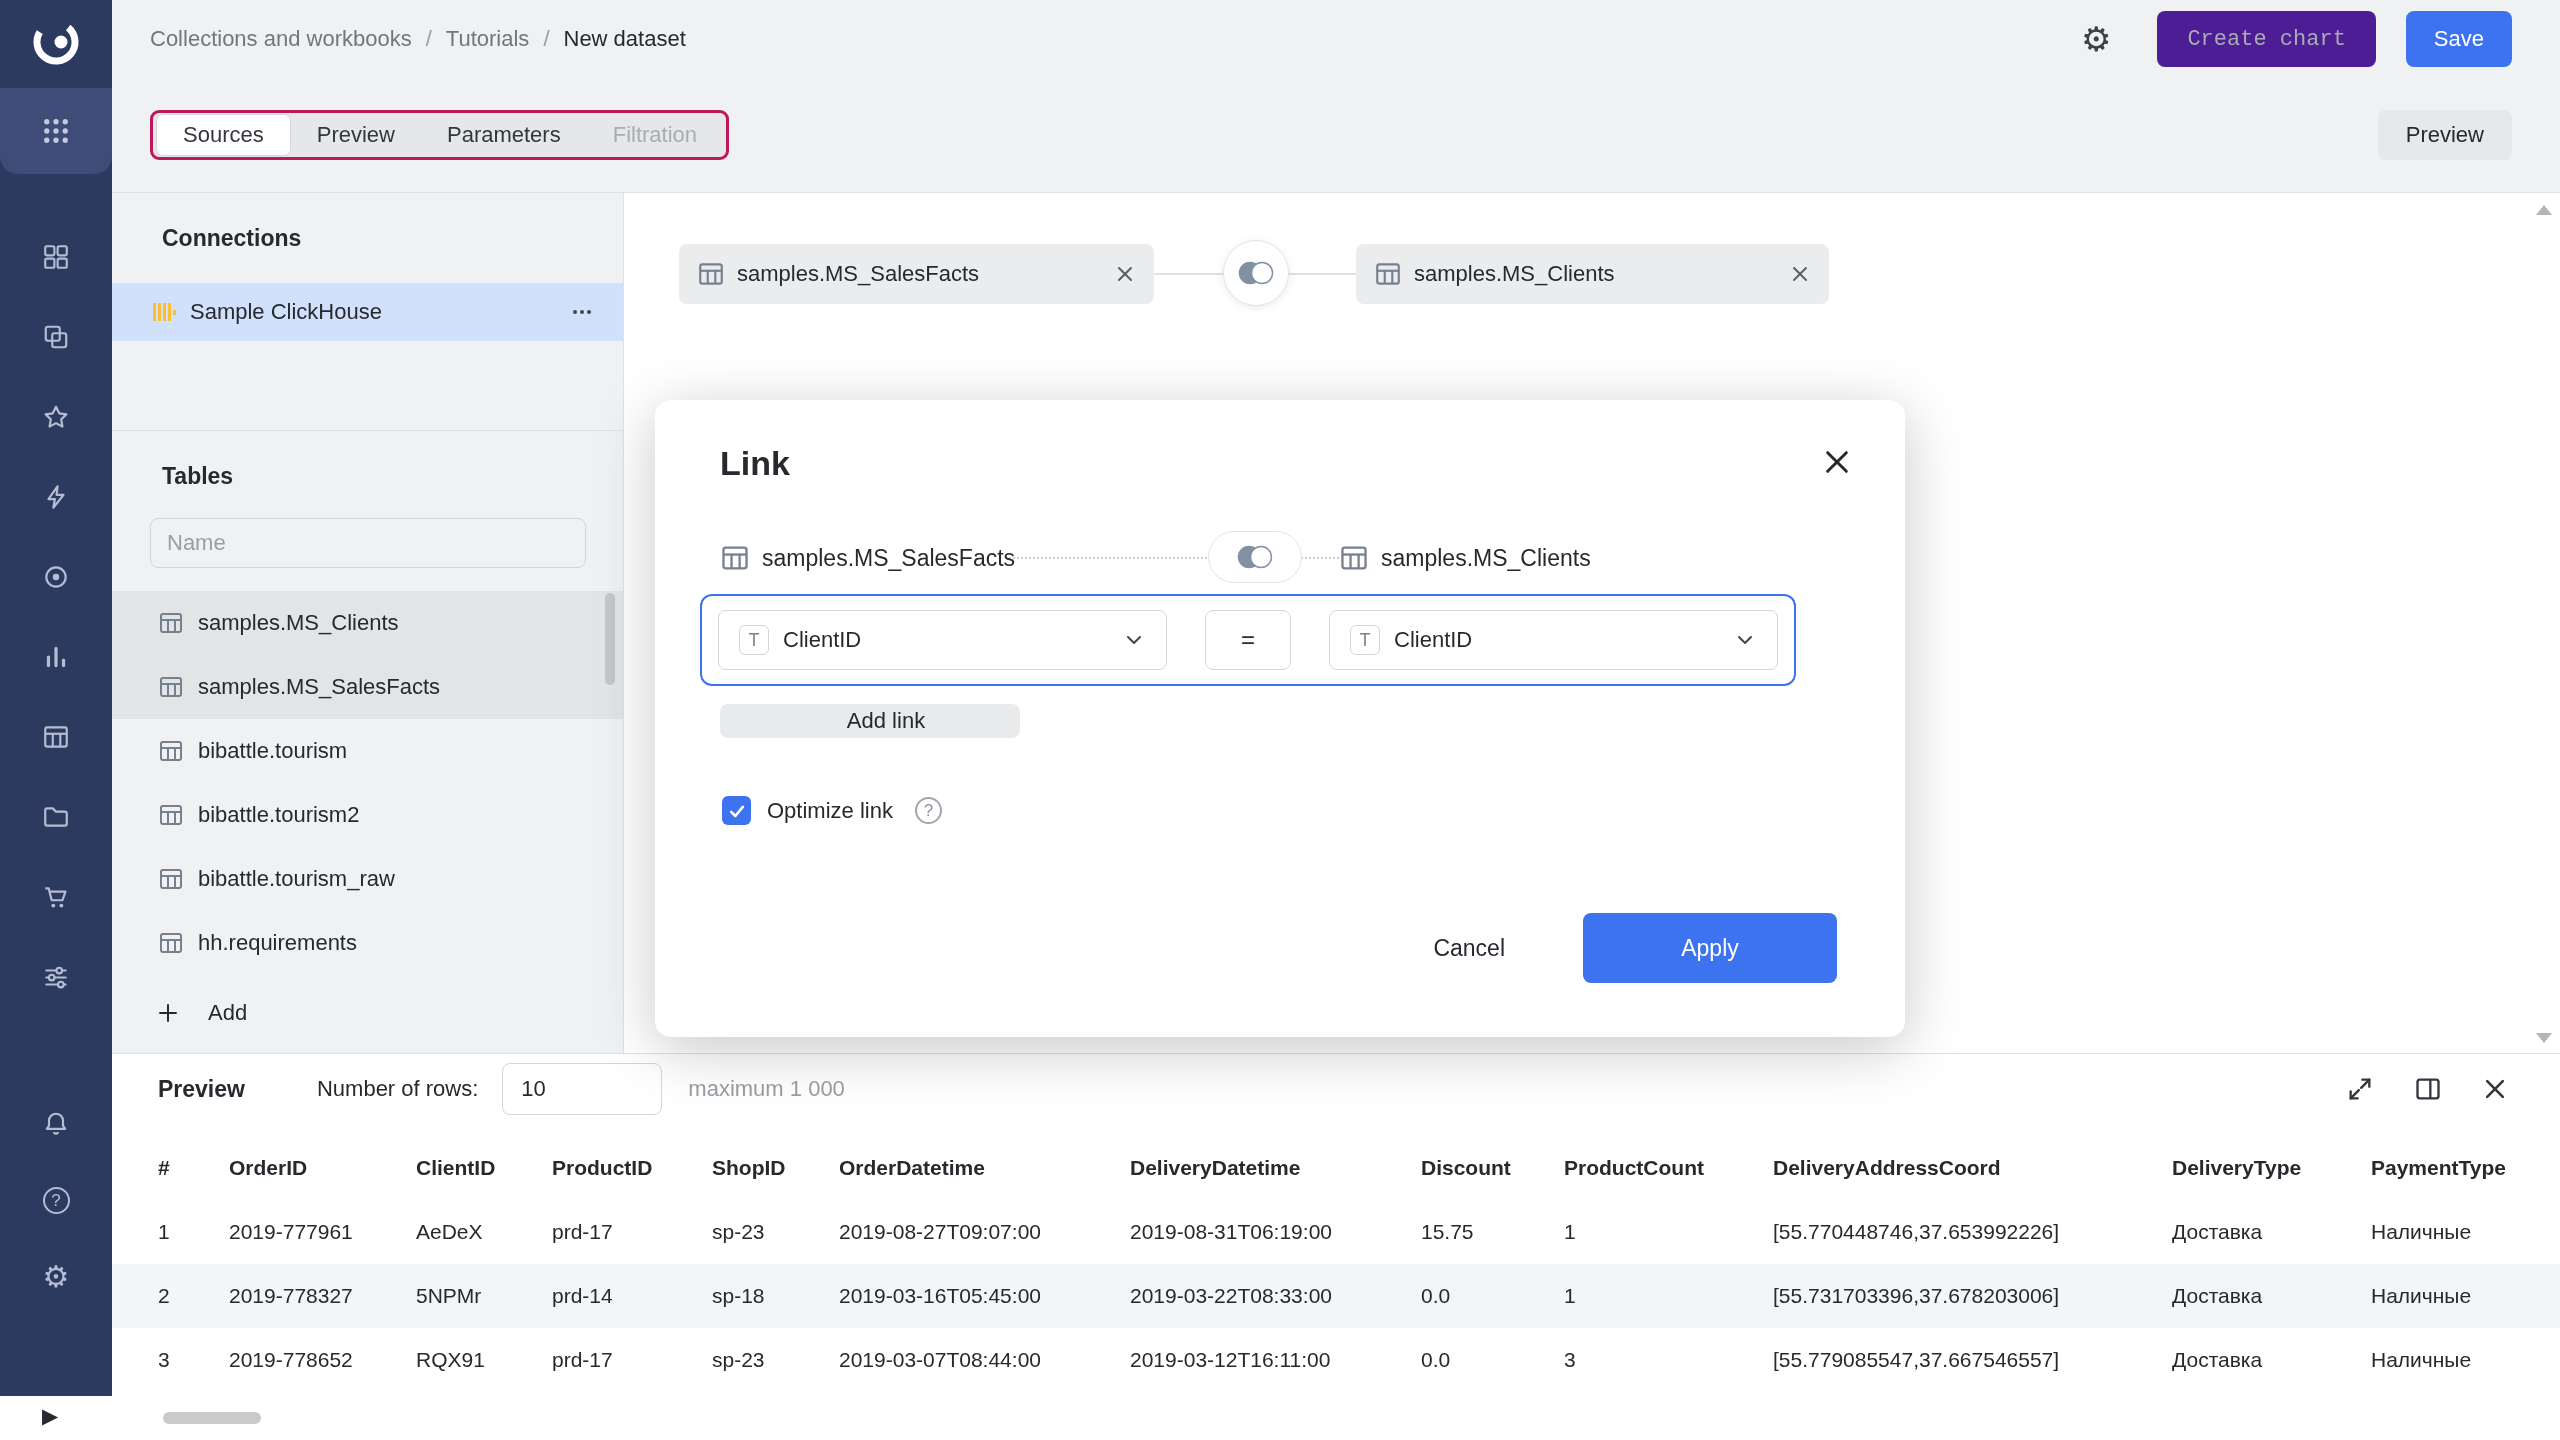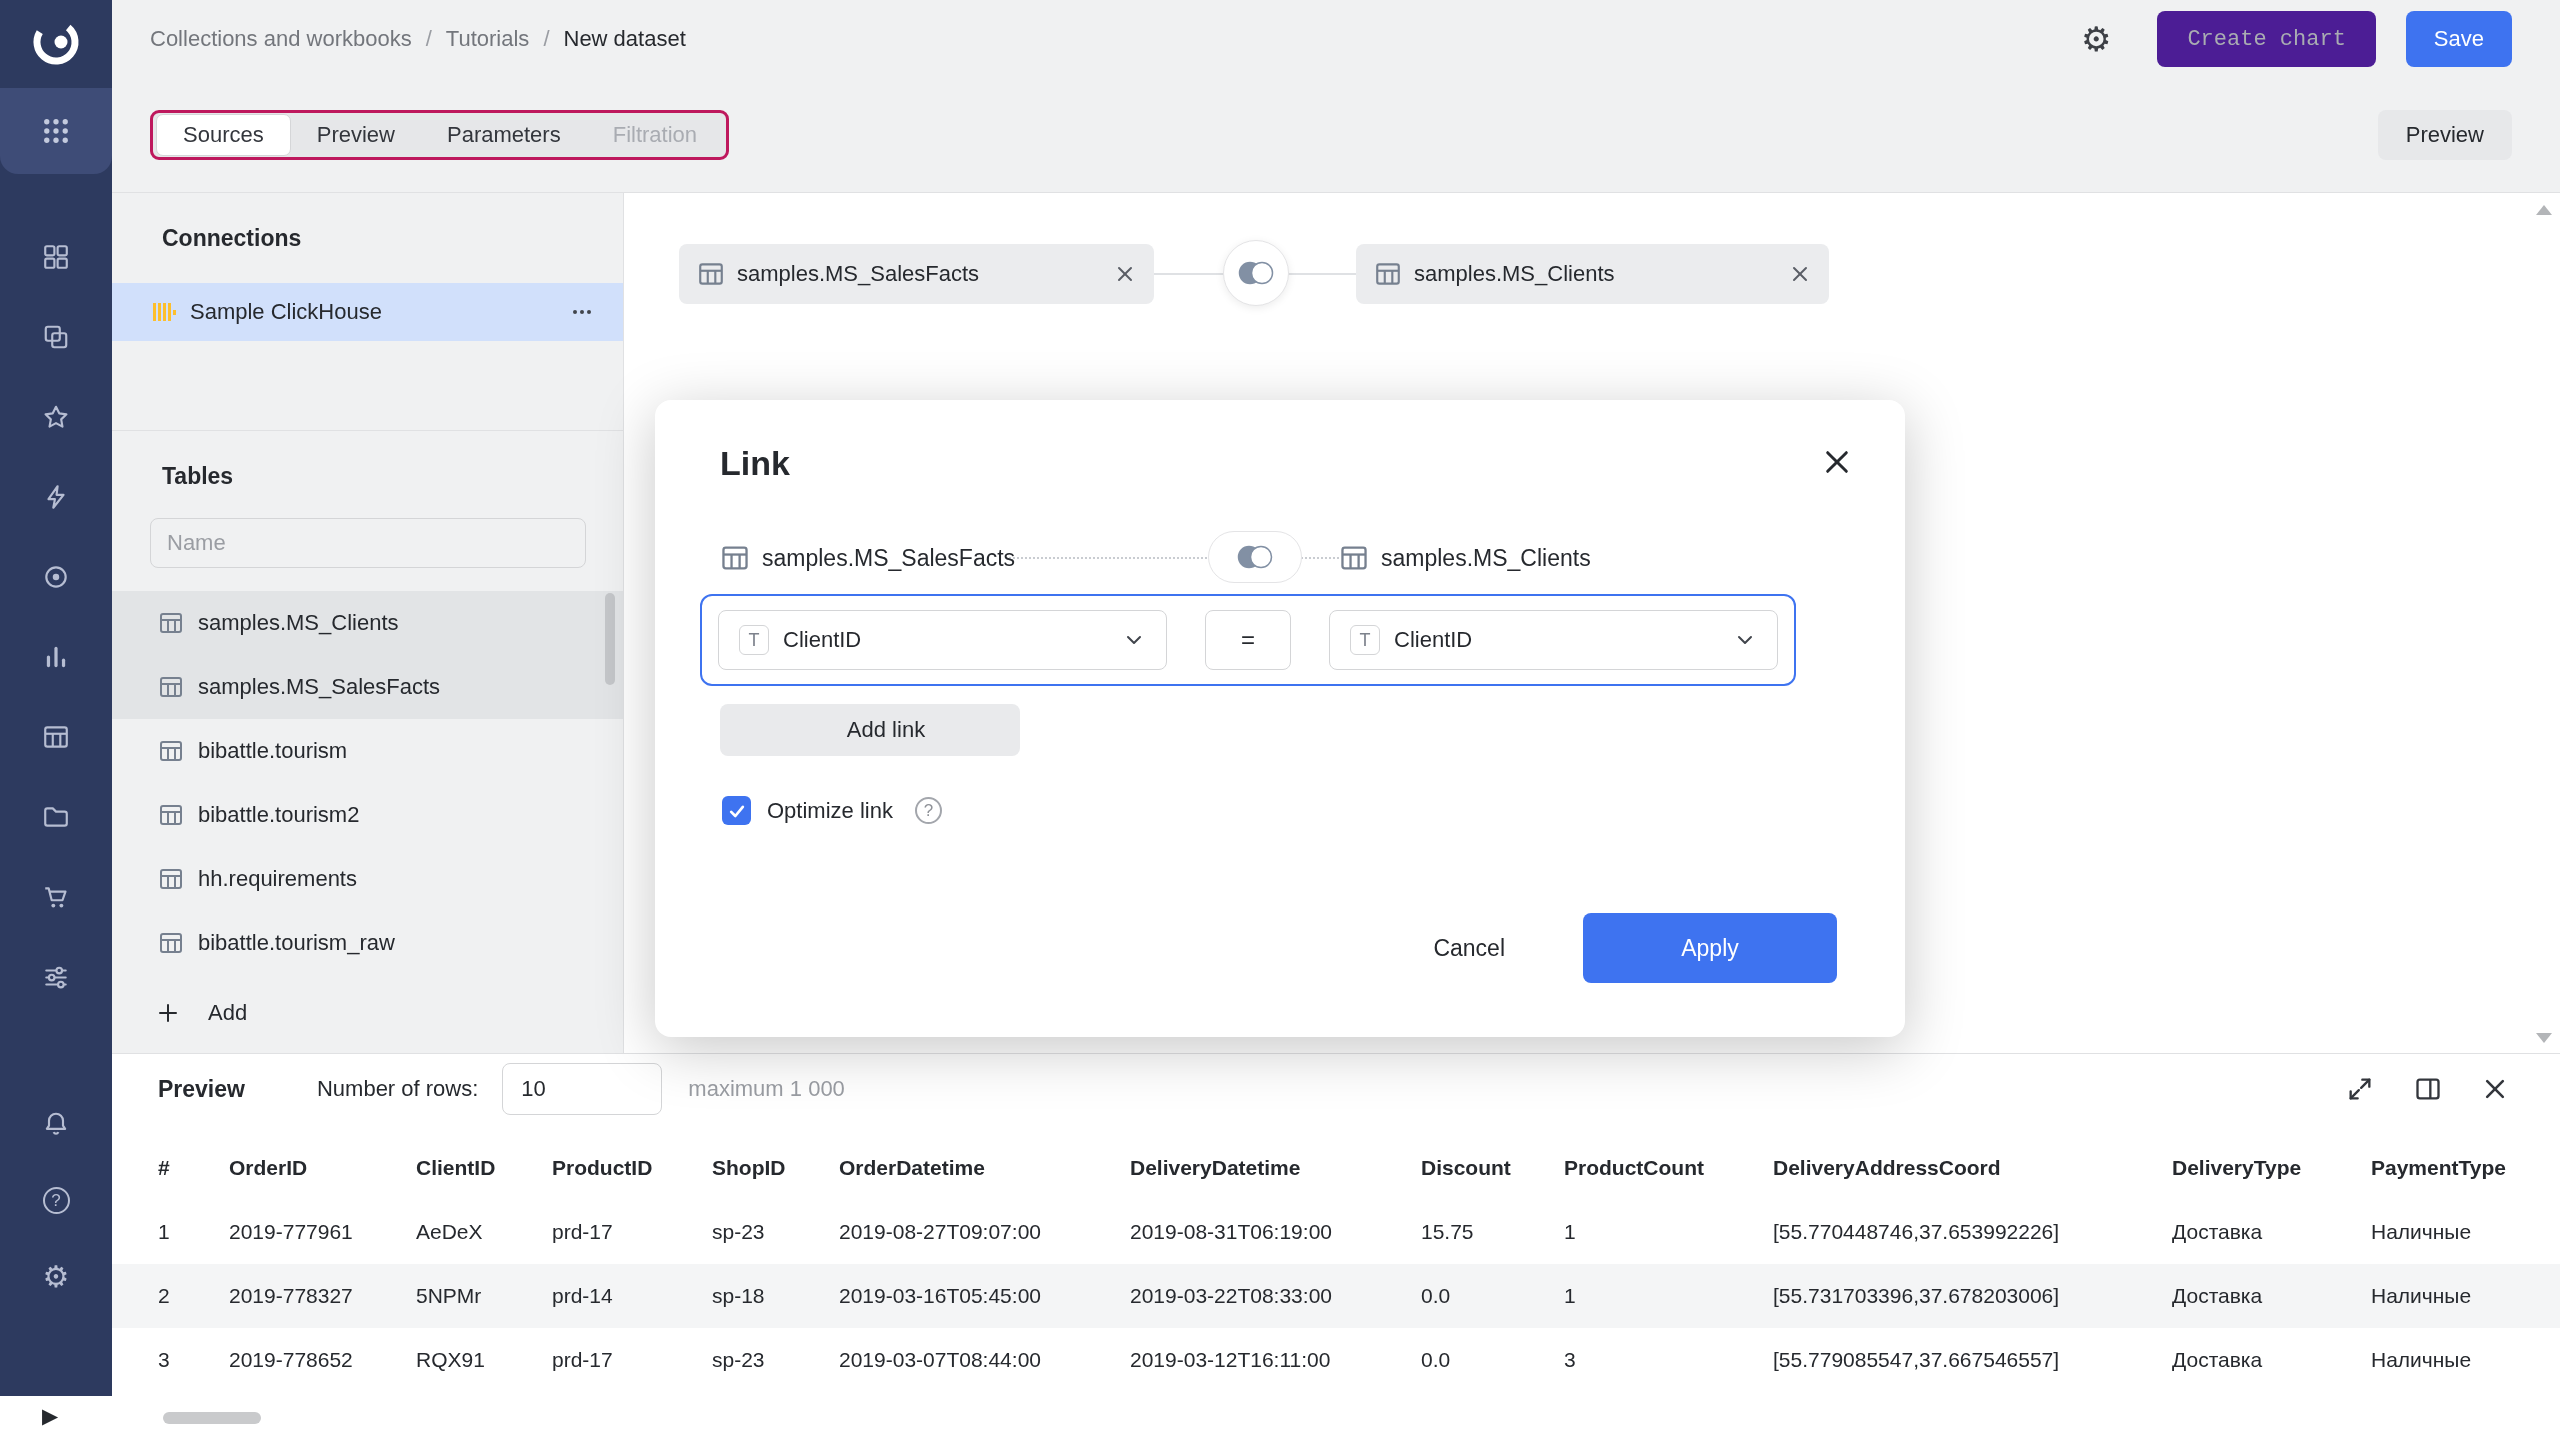--- a/index.html
+++ b/index.html
@@ -76,21 +76,21 @@
   .mt-group { position:absolute; top:0; display:flex; align-items:center; height:36px; }
   .mt-name { font-size:23px; margin-left:12px; }
   .mt-dash { position:absolute; left:285px; width:334px; top:17px; border-top:2px dotted #c9ccd1; }
   .mt-pill { position:absolute; left:488px; top:-9px; width:94px; height:52px; background:#fff; border:1px solid #e4e4e6; border-radius:26px; display:flex; align-items:center; justify-content:center; cursor:pointer; }
   .link-row { position:absolute; left:45px; top:194px; width:1096px; height:92px; border:2px solid #3e73f0; border-radius:12px; display:flex; align-items:center; padding:0 16px; gap:38px; }
   .select { flex:1; height:60px; background:#fff; border:1px solid #d4d5d7; border-radius:8px; display:flex; align-items:center; padding:0 20px; gap:14px; cursor:pointer; }
   .type-badge { width:30px; height:30px; border:1px solid #d4d5d7; border-radius:6px; color:#7d828c; font-size:18px; display:flex; align-items:center; justify-content:center; }
   .select-label { font-size:22px; }
   .select-chevron { margin-left:auto; color:#41454c; display:flex; }
   .equals-box { width:86px; height:60px; flex:none; background:#fff; border:1px solid #d4d5d7; border-radius:8px; font-size:24px; color:#26292e; display:flex; align-items:center; justify-content:center; cursor:pointer; }
-  .add-link-btn { position:absolute; left:65px; top:304px; width:300px; height:52px; background:#e9eaec; border-radius:8px; font-size:22px; display:flex; align-items:center; justify-content:center; cursor:pointer;padding-left:32px; }
+  .add-link-btn { position:absolute; left:65px; top:304px; width:300px; height:34px; background:#e9eaec; border-radius:8px; font-size:22px; display:flex; align-items:center; justify-content:center; cursor:pointer;padding-left:32px; }
   .optimize-row { position:absolute; left:67px; top:396px; display:flex; align-items:center; gap:16px; }
   .checkbox { width:29px; height:29px; background:#3e73f0; border-radius:6px; display:flex; align-items:center; justify-content:center; cursor:pointer; }
   .optimize-label { font-size:22px; }
   .help-badge { width:27px; height:27px; border:2px solid #a3a6ac; border-radius:50%; color:#8e9197; font-size:17px; display:flex; align-items:center; justify-content:center; margin-left:6px; cursor:pointer; }
   .modal-footer { position:absolute; right:68px; bottom:54px; display:flex; align-items:center; gap:56px; }
   .btn-cancel { background:transparent; color:#26292e; height:70px; padding:0 22px; font-size:23px; }
   .btn-apply { background:#3e73f0; color:#fff; width:254px; height:70px; font-size:23px; }
 
   
   .preview-panel { position:absolute; left:112px; top:1053px; right:0; height:343px; background:#fff; border-top:1px solid #e0e1e3; }
@@ -321,32 +321,32 @@
       </div>
       <div class="tl-row">
         <span class="tbl-ic">
             <svg width="26" height="26" viewBox="0 0 26 26" fill="none" stroke="currentColor" stroke-width="2">
               <rect x="3" y="4" width="20" height="18" rx="2"></rect>
               <line x1="3" y1="10" x2="23" y2="10"></line>
               <line x1="10" y1="10" x2="10" y2="22"></line>
               <line x1="17" y1="10" x2="17" y2="22"></line>
             </svg>
           </span>
+        <span class="tl-name">bibattle.tourism_raw</span>
+      </div>
+      <div class="tl-row">
+        <span class="tbl-ic">
+            <svg width="26" height="26" viewBox="0 0 26 26" fill="none" stroke="currentColor" stroke-width="2">
+              <rect x="3" y="4" width="20" height="18" rx="2"></rect>
+              <line x1="3" y1="10" x2="23" y2="10"></line>
+              <line x1="10" y1="10" x2="10" y2="22"></line>
+              <line x1="17" y1="10" x2="17" y2="22"></line>
+            </svg>
+          </span>
         <span class="tl-name">hh.requirements</span>
-      </div>
-      <div class="tl-row">
-        <span class="tbl-ic">
-            <svg width="26" height="26" viewBox="0 0 26 26" fill="none" stroke="currentColor" stroke-width="2">
-              <rect x="3" y="4" width="20" height="18" rx="2"></rect>
-              <line x1="3" y1="10" x2="23" y2="10"></line>
-              <line x1="10" y1="10" x2="10" y2="22"></line>
-              <line x1="17" y1="10" x2="17" y2="22"></line>
-            </svg>
-          </span>
-        <span class="tl-name">bibattle.tourism_raw</span>
       </div>
     </div>
     <div class="list-thumb"></div>
 
     <div class="add-row">
       <svg width="24" height="24" viewBox="0 0 24 24" stroke="#26292e" stroke-width="2" stroke-linecap="round">
           <line x1="12" y1="4" x2="12" y2="20"></line>
           <line x1="4" y1="12" x2="20" y2="12"></line>
         </svg>
       <span class="add-label">Add</span>

